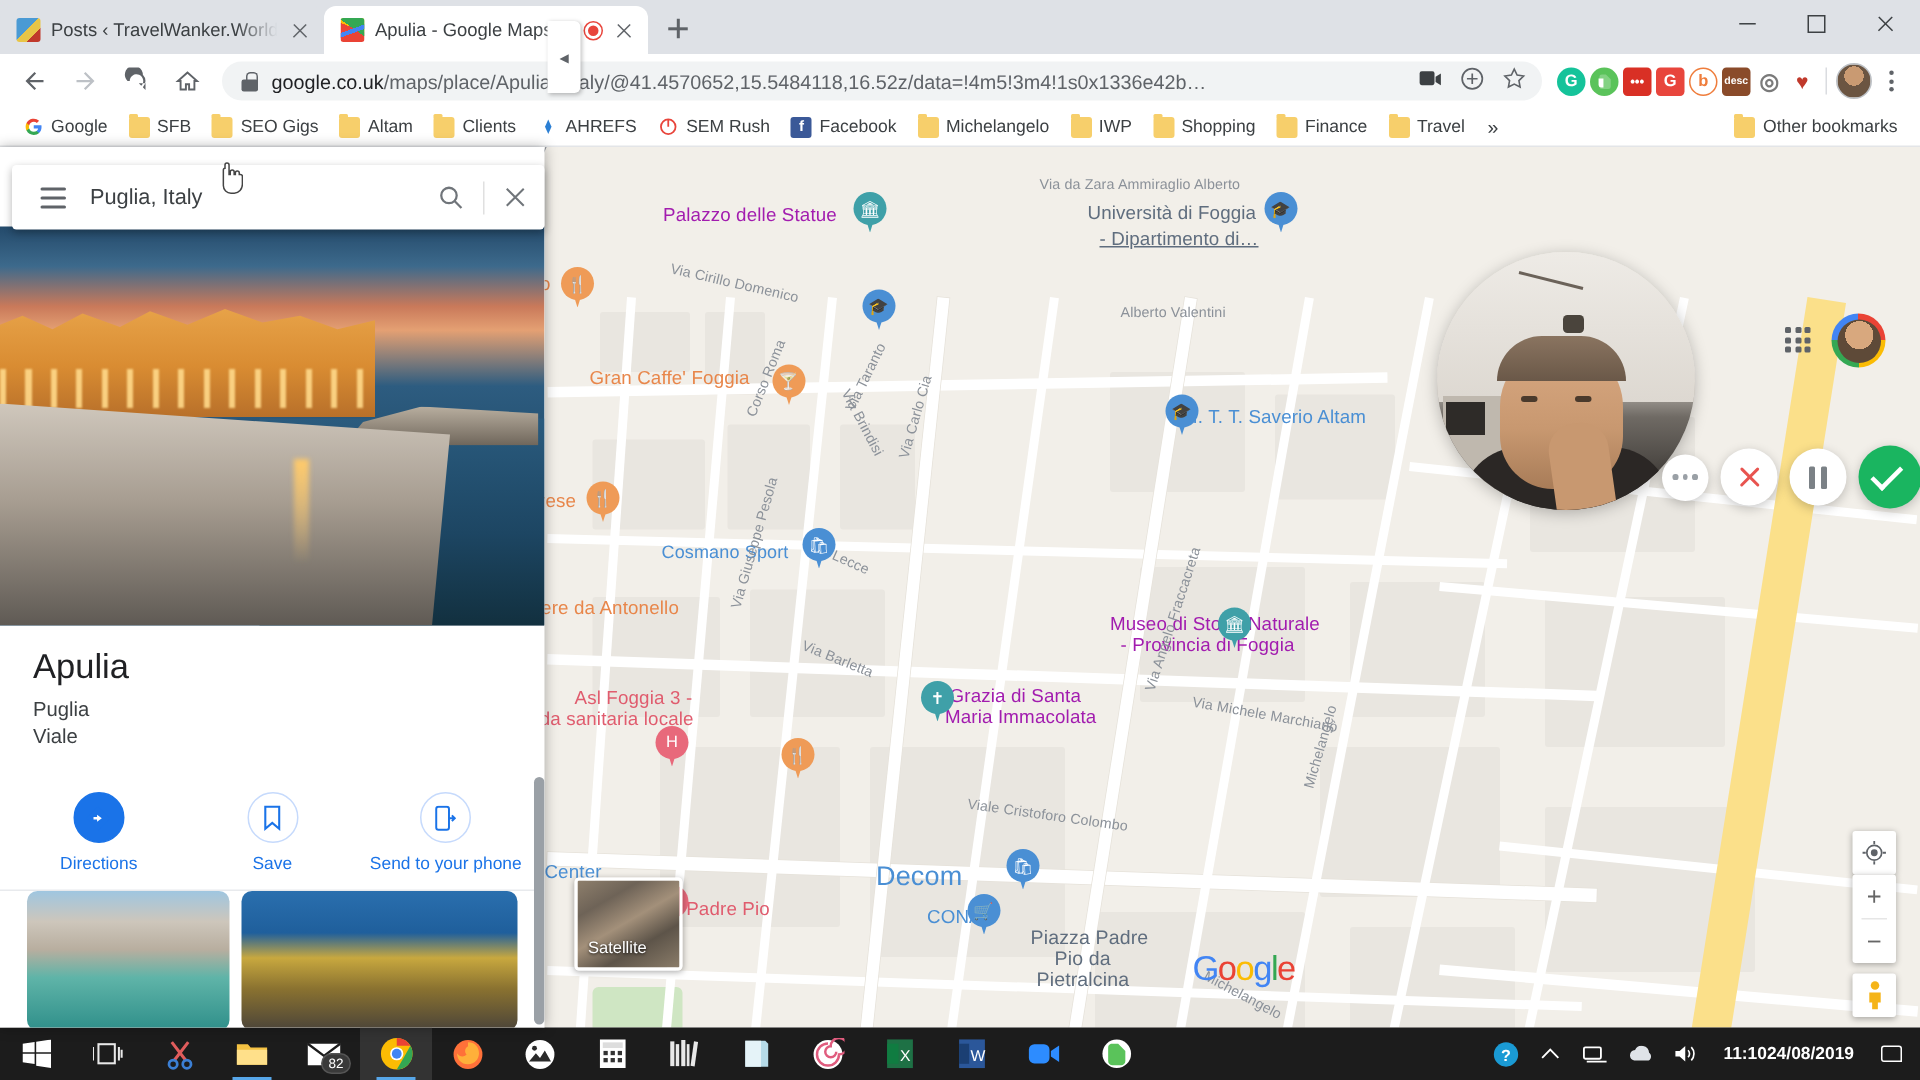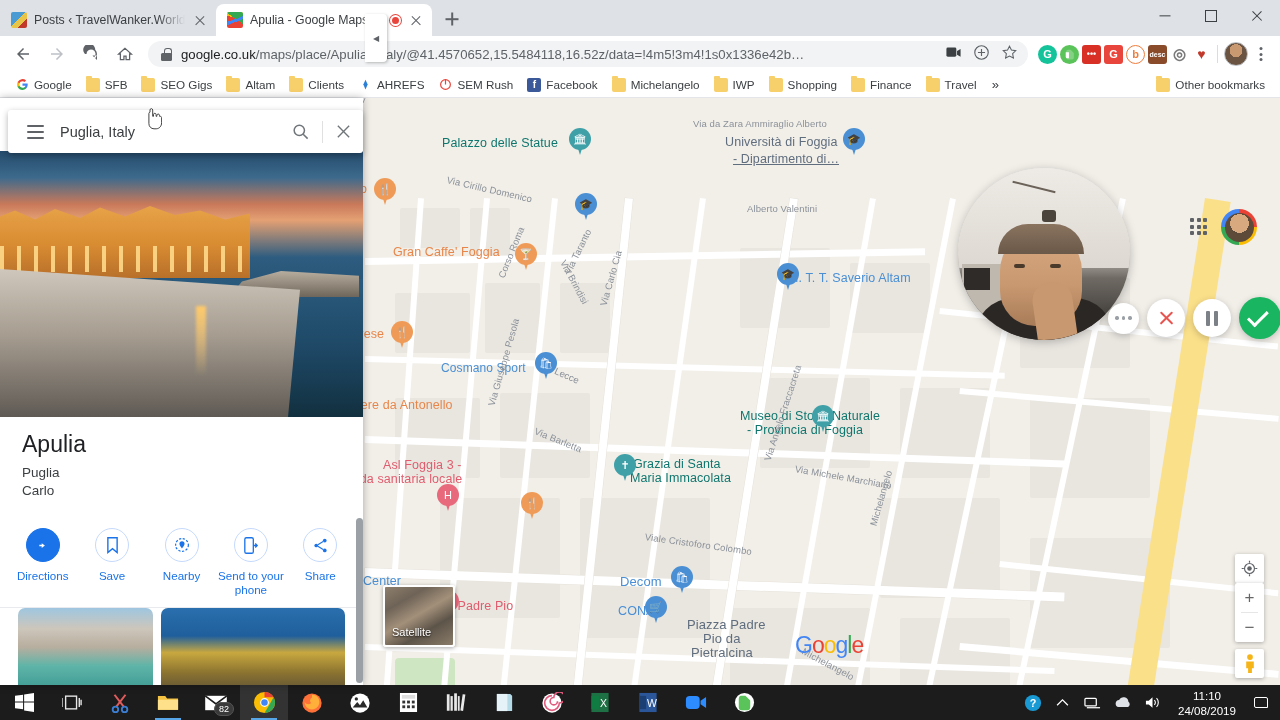--- a/index.html
+++ b/index.html
@@ -111,21 +111,21 @@
   .mapbase { position: absolute; inset: 0; background: #f2efe9; }
   .road { position: absolute; background: #ffffff; transform-origin: 0 0; }
   .road-major { background: #fff; box-shadow: 0 0 0 0.5px #e6e2da; }
   .road-hwy { background: #fbe08a; }
   .block { position: absolute; background: #e9e6e0; border-radius: 2px; }
   .park { position: absolute; background: #cfe6c3; }
   .maplabel { position: absolute; white-space: nowrap; font-size: 12px; color: #5f6d7e; letter-spacing: 0.1px; }
   .street { font-size: 9.5px; color: #8b9199; }
   .poi-name { font-size: 12.3px; }
   .poi-food { color: #e8864a; } .poi-shop { color: #4a8fd4; } .poi-med { color: #e05c6e; }
-  .poi-civic { color: #0f766e; } .poi-edu { color: #4a8fd4; } .poi-place { color: #5f6d7e; }
+  .poi-civic { color: #a21caf; } .poi-edu { color: #4a8fd4; } .poi-place { color: #5f6d7e; }
   .pin { position: absolute; width: 22px; height: 28px; }
   .pin .head { position: absolute; top: 0; left: 0; width: 22px; height: 22px; border-radius: 50%;
                display: flex; align-items: center; justify-content: center; color: #fff; font-size: 11px; }
   .pin .tail { position: absolute; top: 16px; left: 7.5px; width: 7px; height: 11px; clip-path: polygon(0 0, 100% 0, 50% 100%); }
   .c-food { background: #ef9b57; } .c-shop { background: #4a8fd4; } .c-med { background: #e8697b; }
   .c-civic { background: #3fa0a8; } .c-edu { background: #4a8fd4; }
 
   .collapse-btn {
     position: absolute; left: 365px; top: 14px; width: 22px; height: 48px;
     background: #fff; border-radius: 0 4px 4px 0; box-shadow: 1px 1px 3px rgba(0,0,0,.25);
@@ -267,22 +267,22 @@
              background: radial-gradient(circle at 50% 36%, #d8a87e 0 40%, #5e4a38 40% 100%); }
 
   
   .taskbar { position: absolute; left: 0; bottom: 0; width: 1280px; height: 35px; background: #1c1c1c;
              display: flex; align-items: center; }
   .tbi { width: 48px; height: 35px; display: flex; align-items: center; justify-content: center; position: relative; }
   .tbi.running::after { content:""; position:absolute; bottom:0; left:11px; width:26px; height:2.5px; background:#57a6e8; }
   .tbi.active { background: #333; }
   .tray { margin-left: auto; display: flex; align-items: center; gap: 0; padding-right: 4px; color: #fff; }
   .tray-i { width: 30px; height: 35px; display: flex; align-items: center; justify-content: center; }
-  .clock { display: flex; flex-direction: column; align-items: center; justify-content: center;
-           font-size: 11.6px; color: #fff; line-height: 15px; padding: 0 10px; }
+  .clock { display: flex; flex-direction: row; align-items: center; justify-content: center;
+           font-size: 11.6px; color: #fff; line-height: 15px; padding: 0 10px; font-weight: bold; }
   .notif { width: 30px; height: 35px; display: flex; align-items: center; justify-content: center; }
   .notif i { display: block; width: 14px; height: 11px; border: 1.4px solid #fff; border-radius: 2px 2px 0 2px; }
 
   .cursor { position: absolute; left: 146px; top: 108px; width: 16px; height: 22px; z-index: 60; }
 </style>
 </head>
 <body>
 
 <div id="app">
 
@@ -554,21 +554,21 @@
         <div class="maplabel street" style="left: 795px; top: 365px; transform: rotate(10deg); transform-origin: 0px 50%;">Via Michele Marchianò</div>
         <div class="maplabel poi-med poi-name" style="left: 383px; top: 360px; font-size: 12.5px; transform-origin: 0px 50%;">Asl Foggia 3 -</div>
         <div class="maplabel poi-med poi-name" style="left: 328px; top: 374px; font-size: 12.5px; transform-origin: 0px 50%;">Azienda sanitaria locale</div>
         <div class="maplabel street" style="left: 275px; top: 372px; transform: rotate(-72deg); transform-origin: 0px 50%;">Via Giuseppe Rosati</div>
         <div class="maplabel street" style="left: 5px; top: 380px; transform: rotate(34deg); transform-origin: 0px 50%;">Caracciolo</div>
         <div class="maplabel street" style="left: 873px; top: 422px; transform: rotate(-74deg); transform-origin: 0px 50%;">Michelangelo</div>
         <div class="maplabel street" style="left: 645px; top: 433px; transform: rotate(8deg); transform-origin: 0px 50%;">Viale Cristoforo Colombo</div>
         <div class="maplabel poi-place poi-name" style="left: 138px; top: 469px; font-size: 12.5px; transform-origin: 0px 50%;">Ufficio Postale</div>
         <div class="maplabel poi-place poi-name" style="left: 143px; top: 483px; font-size: 12.5px; transform-origin: 0px 50%;">Poste Italiane</div>
         <div class="maplabel poi-shop poi-name" style="left: 329px; top: 476px; font-size: 12.5px; transform-origin: 0px 50%;">Sport Center</div>
-        <div class="maplabel poi-shop poi-name" style="left: 620px; top: 476px; font-size: 13px; transform-origin: 0px 50%;">Decom</div>
+        <div class="maplabel poi-shop poi-name" style="left: 584px; top: 476px; font-size: 18px; transform-origin: 0px 50%;">Decom</div>
         <div class="maplabel street" style="left: 205px; top: 502px; transform: rotate(34deg); transform-origin: 0px 50%;">Via Alberto Testi</div>
         <div class="maplabel poi-shop poi-name" style="left: 618px; top: 506px; font-size: 12.5px; transform-origin: 0px 50%;">CONAD</div>
         <div class="maplabel poi-place poi-name" style="left: 687px; top: 519px; font-size: 13px; transform-origin: 0px 50%;">Piazza Padre</div>
         <div class="maplabel poi-place poi-name" style="left: 703px; top: 533px; font-size: 13px; transform-origin: 0px 50%;">Pio da</div>
         <div class="maplabel poi-place poi-name" style="left: 691px; top: 547px; font-size: 13px; transform-origin: 0px 50%;">Pietralcina</div>
         <div class="maplabel poi-med poi-name" style="left: 401px; top: 501px; font-size: 12.5px; transform-origin: 0px 50%;">Farmacia Padre Pio</div>
         <div class="maplabel street" style="left: 153px; top: 527px; transform: rotate(30deg); transform-origin: 0px 50%;">Viale Ofanto</div>
         <div class="maplabel poi-food poi-name" style="left: 95px; top: 519px; transform-origin: 0px 50%;">lesso</div>
         <div class="maplabel poi-food poi-name" style="left: 93px; top: 533px; transform-origin: 0px 50%;">anzo</div>
         <div class="maplabel poi-med poi-name" style="left: 5px; top: 519px; transform-origin: 0px 50%;">spe</div>
@@ -722,21 +722,21 @@
       <div class="lights"></div>
       <div class="sea"></div>
       <div class="headland"></div>
       <div class="cliff"></div>
       <div class="reflect"></div>
     </div>
 
     <div class="p-body">
       <div class="p-title">Apulia</div>
       <div class="p-sub">Puglia</div>
-      <div class="p-sub">Carlo</div>
+      <div class="p-sub">Viale</div>
 
       <div class="actions">
         <div class="act">
           <div class="act-ic filled">
             <svg width="19" height="19" viewBox="0 0 24 24">
                 <path d="M12 2l10 10-10 10L2 12z" fill="#1a73e8"></path>
                 <path d="M11 9l4 3-4 3v-2H8v-2h3z" fill="#fff"></path>
               </svg>
           </div>
           <div class="act-lbl">Directions</div>
@@ -744,46 +744,26 @@
         <div class="act">
           <div class="act-ic">
             <svg width="15" height="17" viewBox="0 0 18 22">
                 <path d="M3 1h12v19l-6-5-6 5z" fill="none" stroke="#1a73e8" stroke-width="1.8"></path>
               </svg>
           </div>
           <div class="act-lbl">Save</div>
         </div>
         <div class="act">
           <div class="act-ic">
-            <svg width="18" height="18" viewBox="0 0 24 24">
-                <circle cx="12" cy="12" r="8.5" fill="none" stroke="#1a73e8" stroke-width="1.6" stroke-dasharray="3 2"></circle>
-                <path d="M12 7a3.4 3.4 0 00-3.4 3.4c0 2.5 3.4 6.1 3.4 6.1s3.4-3.6 3.4-6.1A3.4 3.4 0 0012 7z" fill="#1a73e8"></path>
-              </svg>
-          </div>
-          <div class="act-lbl">Nearby</div>
-        </div>
-        <div class="act">
-          <div class="act-ic">
             <svg width="16" height="17" viewBox="0 0 20 22">
                 <rect x="2" y="1" width="11" height="20" rx="2" fill="none" stroke="#1a73e8" stroke-width="1.7"></rect>
                 <path d="M13 11h5m-2.5-2.5L18 11l-2.5 2.5" stroke="#1a73e8" stroke-width="1.7" fill="none"></path>
               </svg>
           </div>
           <div class="act-lbl">Send to your phone</div>
-        </div>
-        <div class="act">
-          <div class="act-ic">
-            <svg width="17" height="17" viewBox="0 0 24 24">
-                <circle cx="18" cy="5" r="2.6" fill="#1a73e8"></circle>
-                <circle cx="6" cy="12" r="2.6" fill="#1a73e8"></circle>
-                <circle cx="18" cy="19" r="2.6" fill="#1a73e8"></circle>
-                <path d="M8.3 10.8l7.4-4.3M8.3 13.2l7.4 4.3" stroke="#1a73e8" stroke-width="1.6"></path>
-              </svg>
-          </div>
-          <div class="act-lbl">Share</div>
         </div>
       </div>
 
       <div class="photo-row">
         <div class="ph ph1">
           
         </div>
         <div class="ph ph2">
           
         </div>

